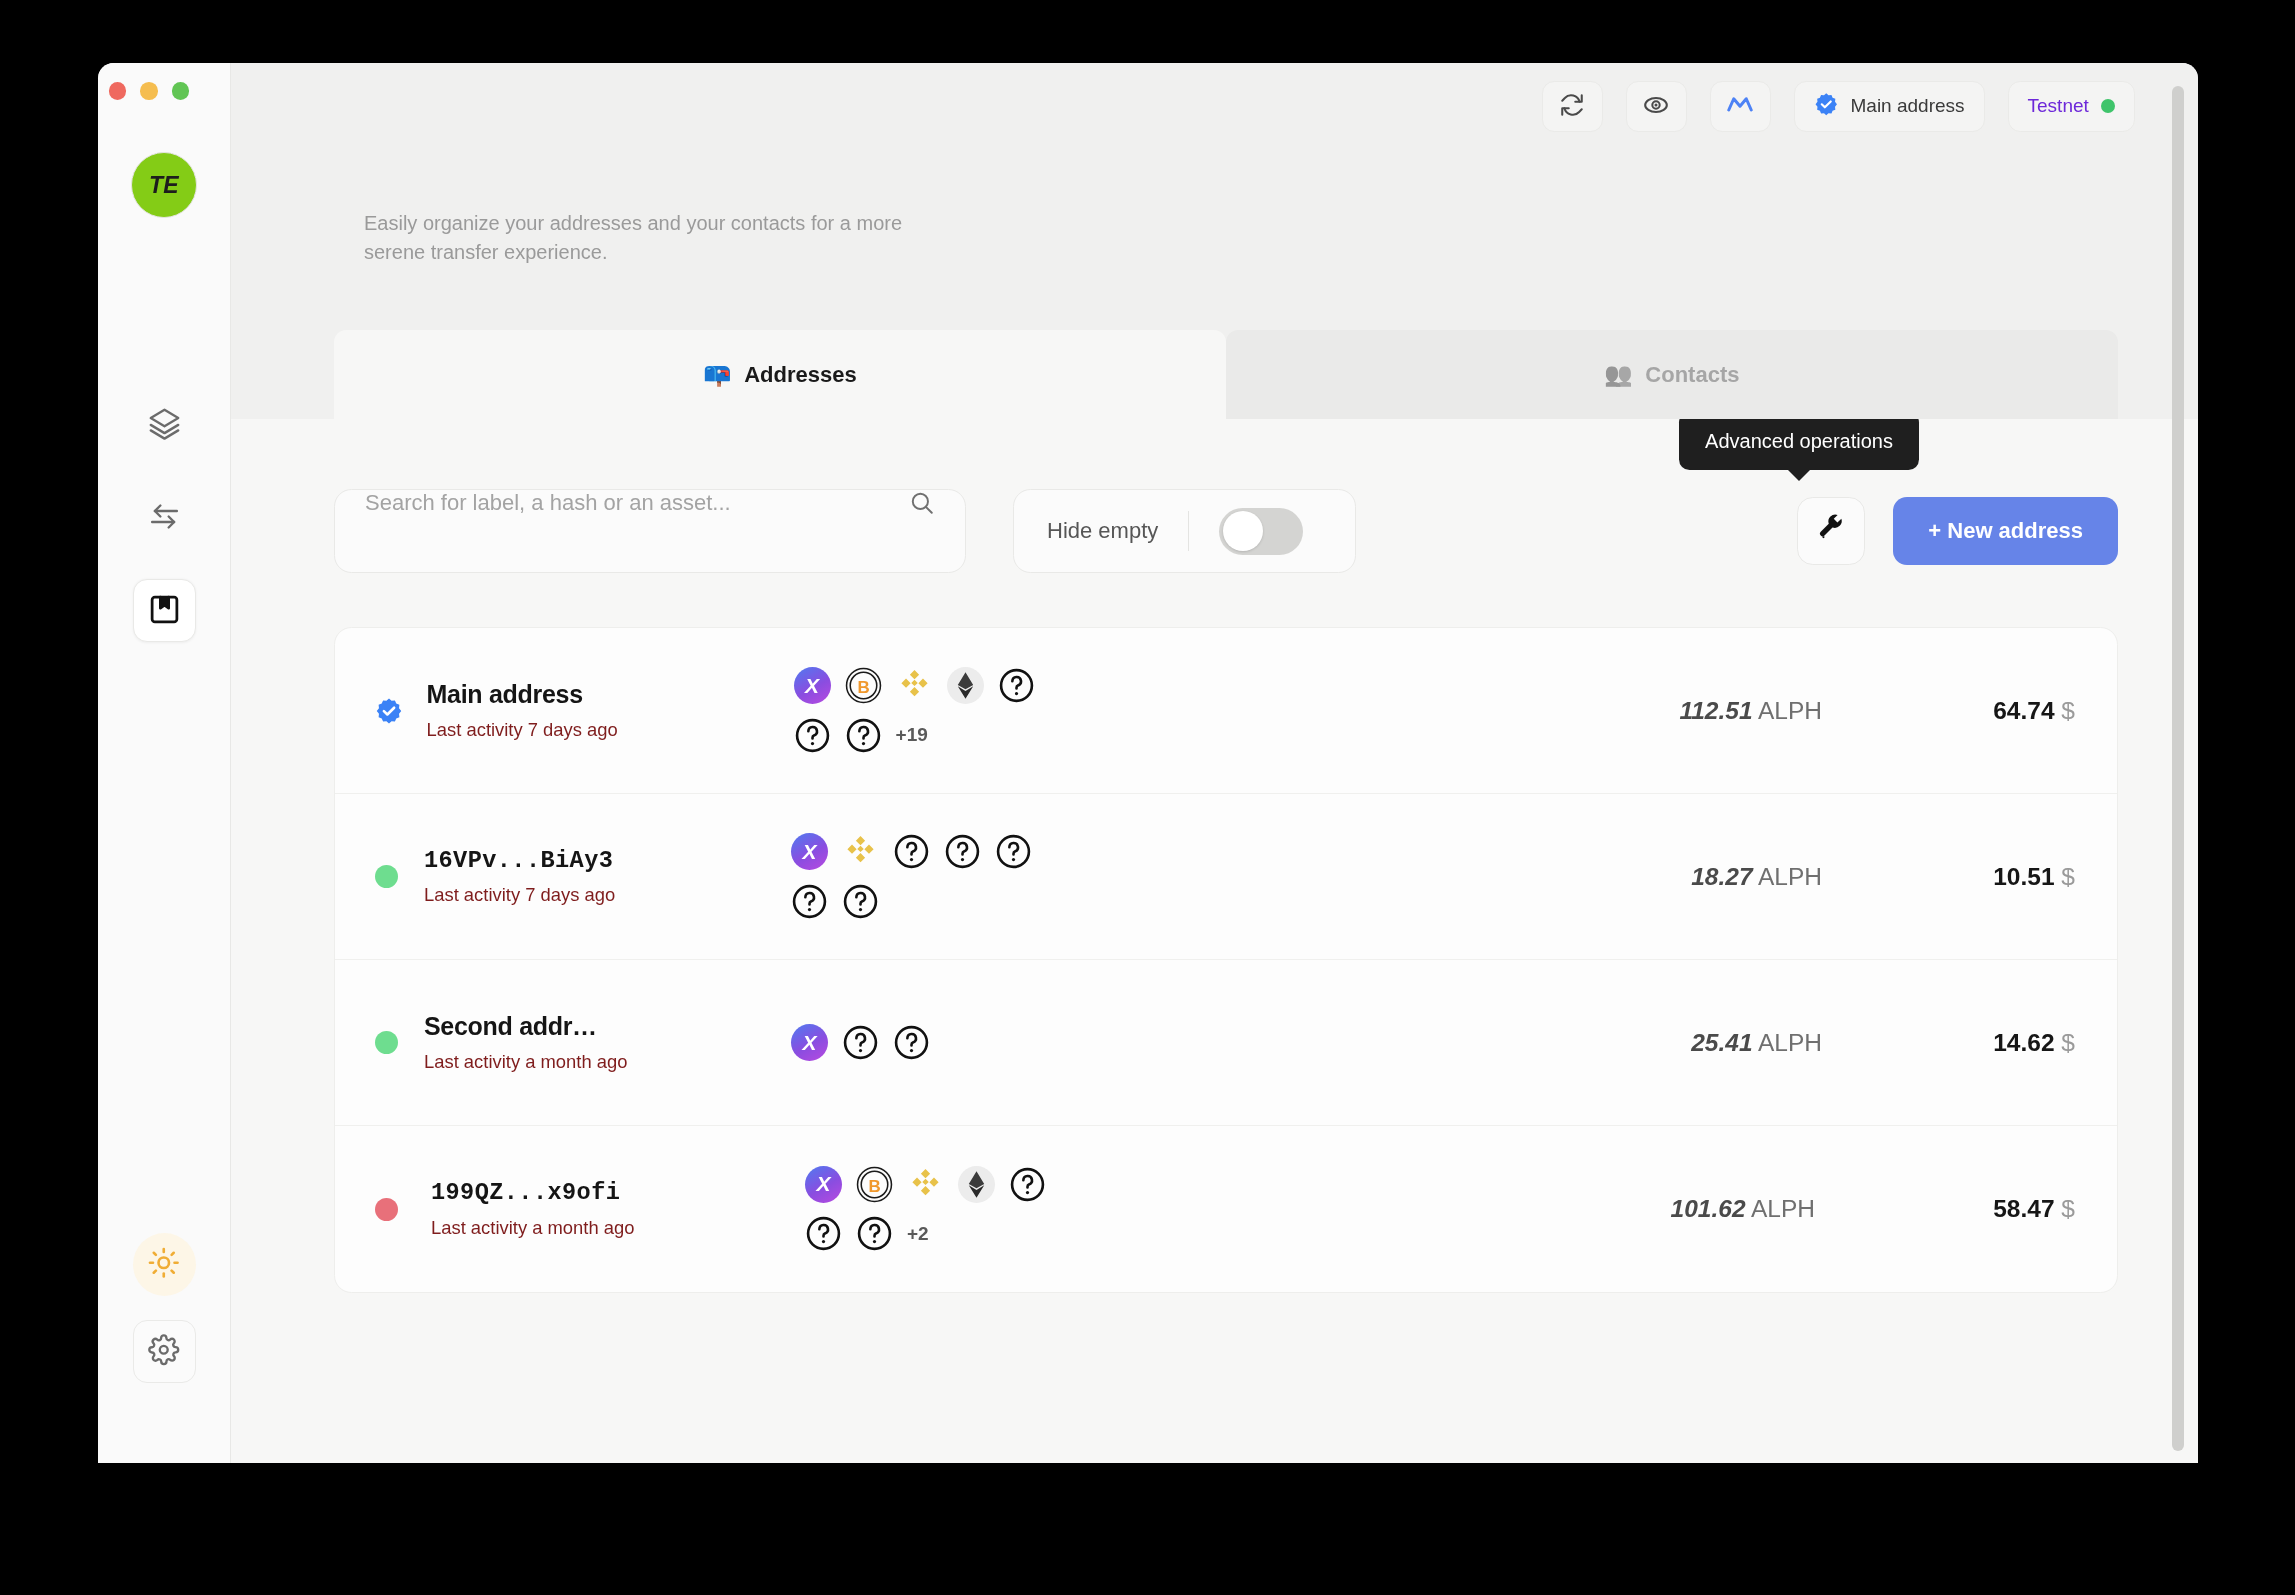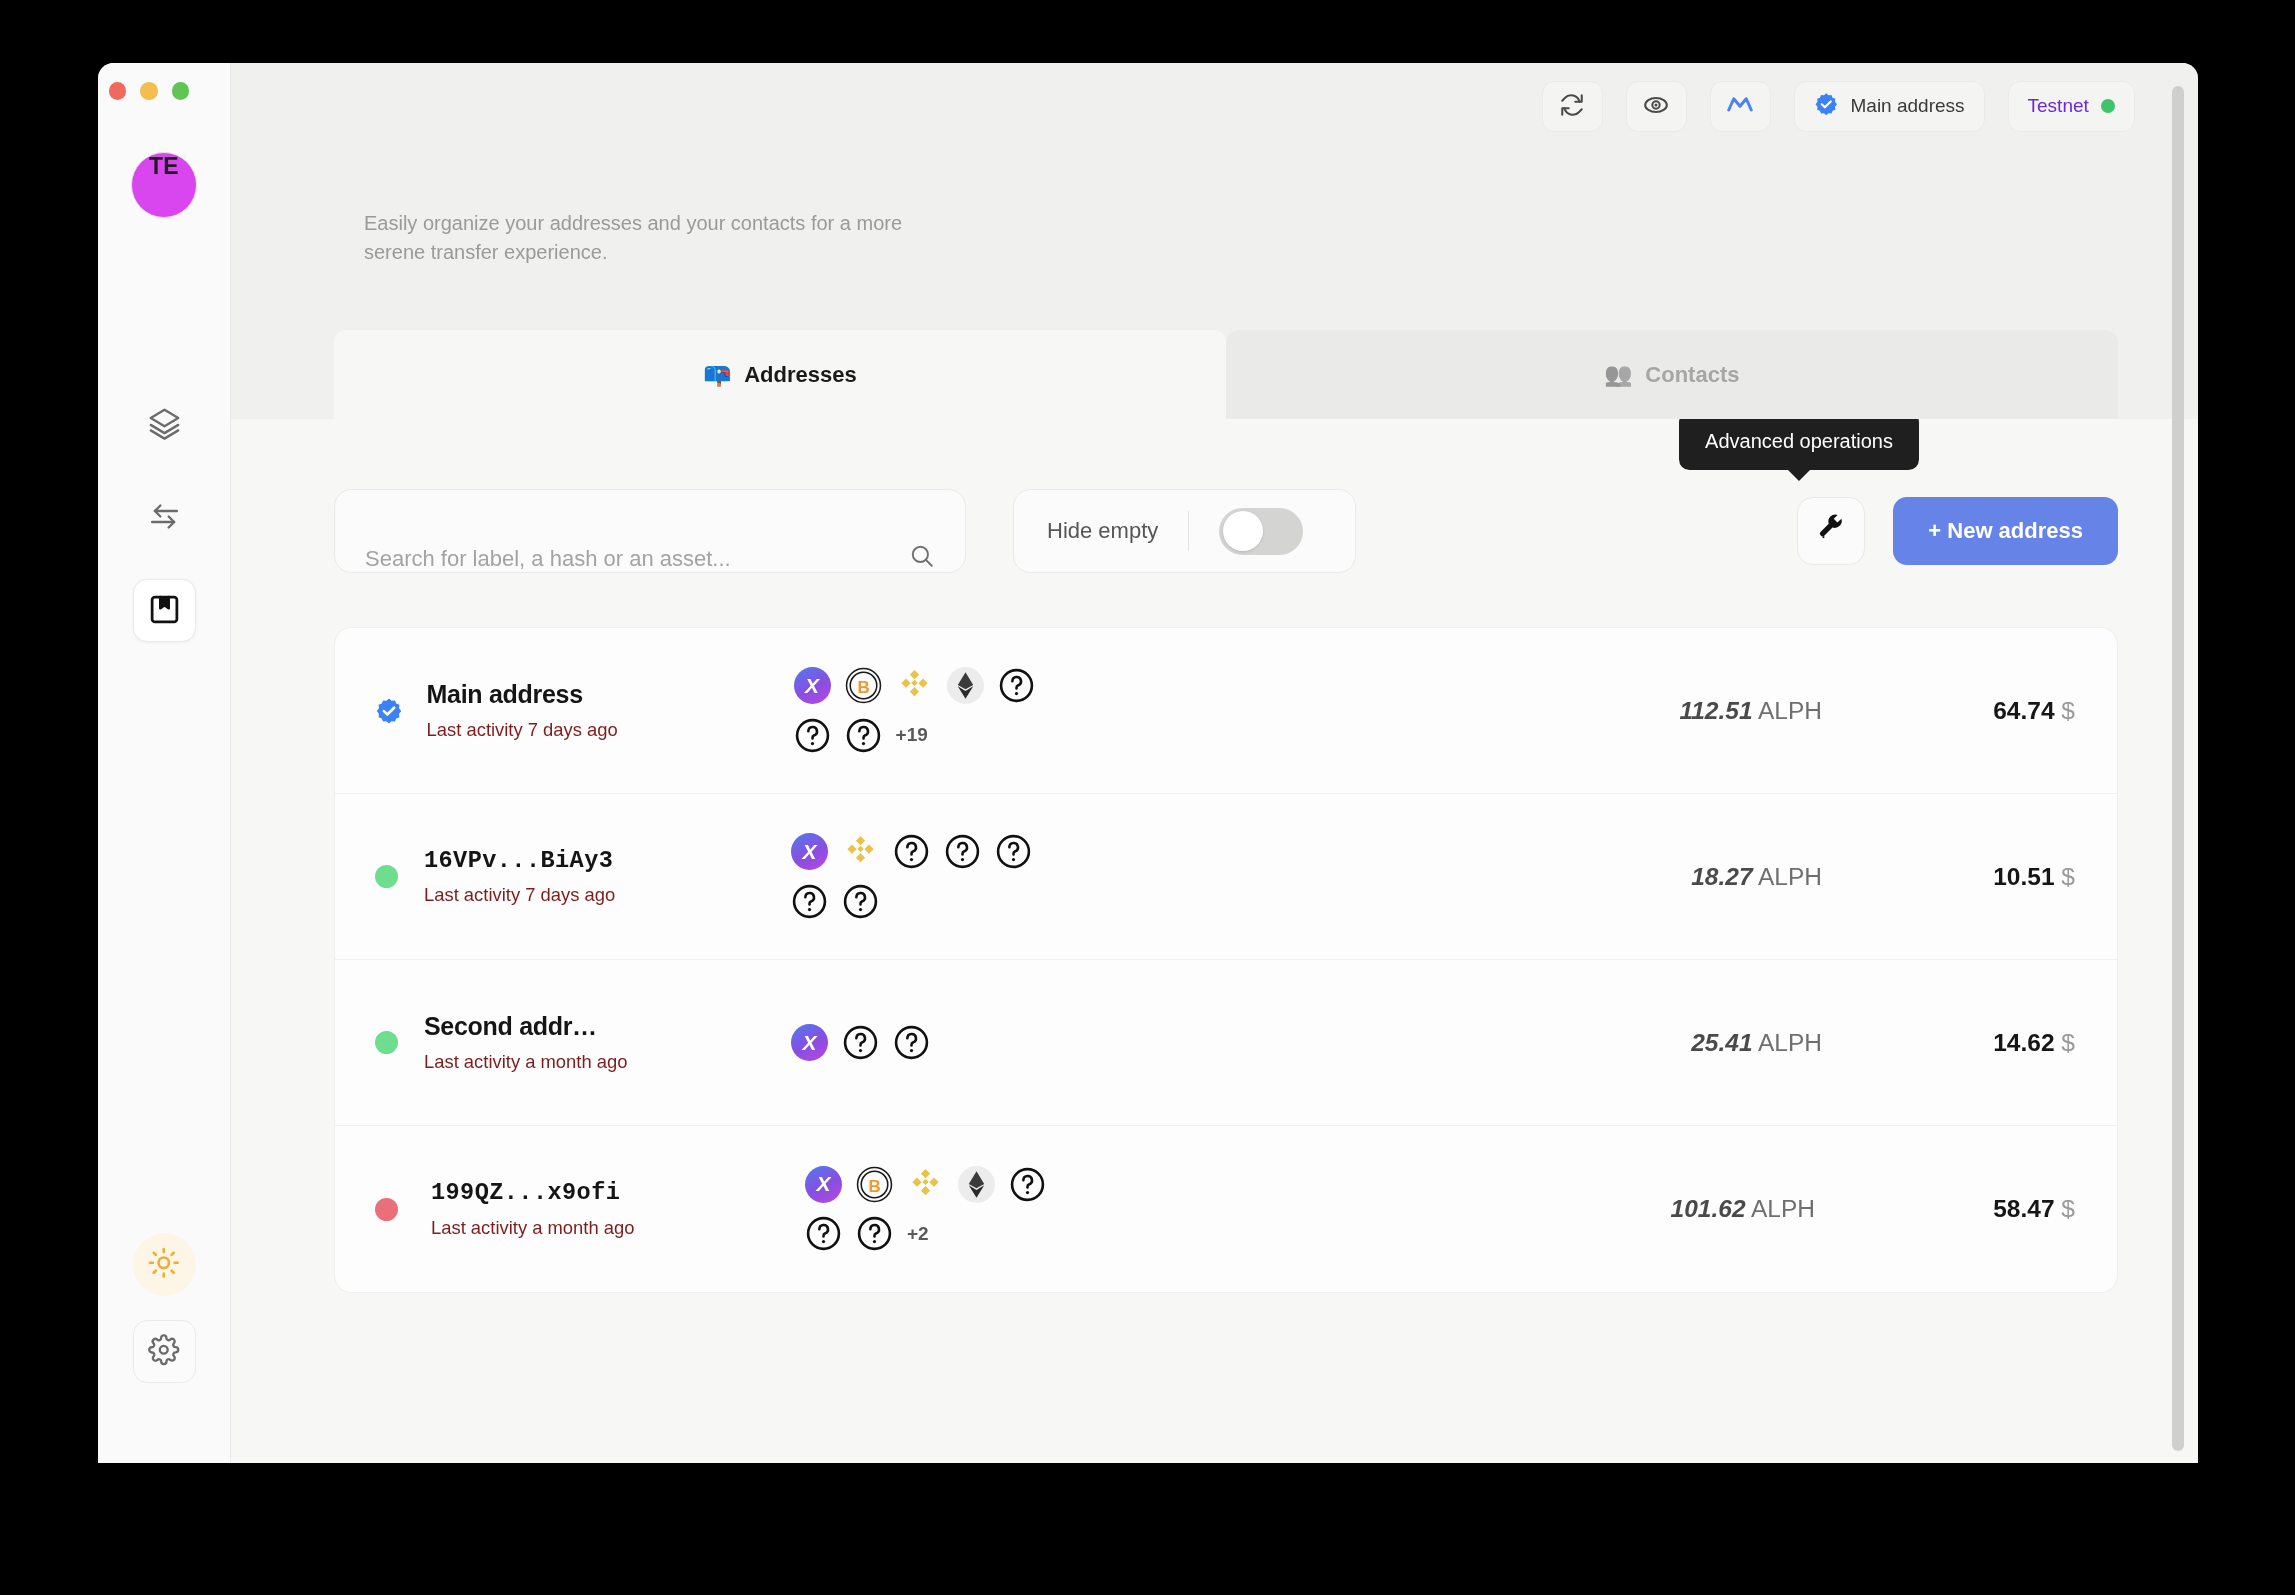--- a/index.html
+++ b/index.html
@@ -37,24 +37,25 @@
     top: 19px; left: 10.5px;
     display: flex; gap: 14px;
   }
   .traffic-dot { width: 17.5px; height: 17.5px; border-radius: 50%; }
 
   #avatar {
     margin-top: 89px;
     width: 66px; height: 66px;
     border-radius: 50%;
     border: 1.3px solid #e4e4e2;
-    background: #d946ef;
-    display: flex; align-items: flex-start; justify-content: center;
+    background: #84cc16;
+    display: flex; align-items: center; justify-content: center;
     font-size: 23px; font-weight: 600; color: #1d1d1d;
     letter-spacing: 0.4px;
+    font-style: italic;
   }
 
   #nav-main {
     margin-top: 175px;
     display: flex; flex-direction: column; align-items: center;
     gap: 30px;
   }
   .nav-btn {
     width: 63px; height: 63px;
     border-radius: 14px;
@@ -158,21 +159,21 @@
   #toolbar {
     display: flex; align-items: center;
     padding-top: 70px;
     position: relative;
   }
   #search-box {
     width: 632px; height: 84px;
     background: #fbfbfb;
     border: 0.9px solid #e9e9e7;
     border-radius: 17.5px;
-    display: flex; align-items: flex-end;
+    display: flex; align-items: flex-start;
     padding: 0 30px;
     gap: 10.5px;
   }
   #search-input {
     flex: 1; border: none; outline: none; background: transparent;
     font-size: 22px; color: #3a3a3a;
     font-family: "Liberation Sans", sans-serif;
   }
   #search-input::placeholder { color: #a3a3a3; }
 

